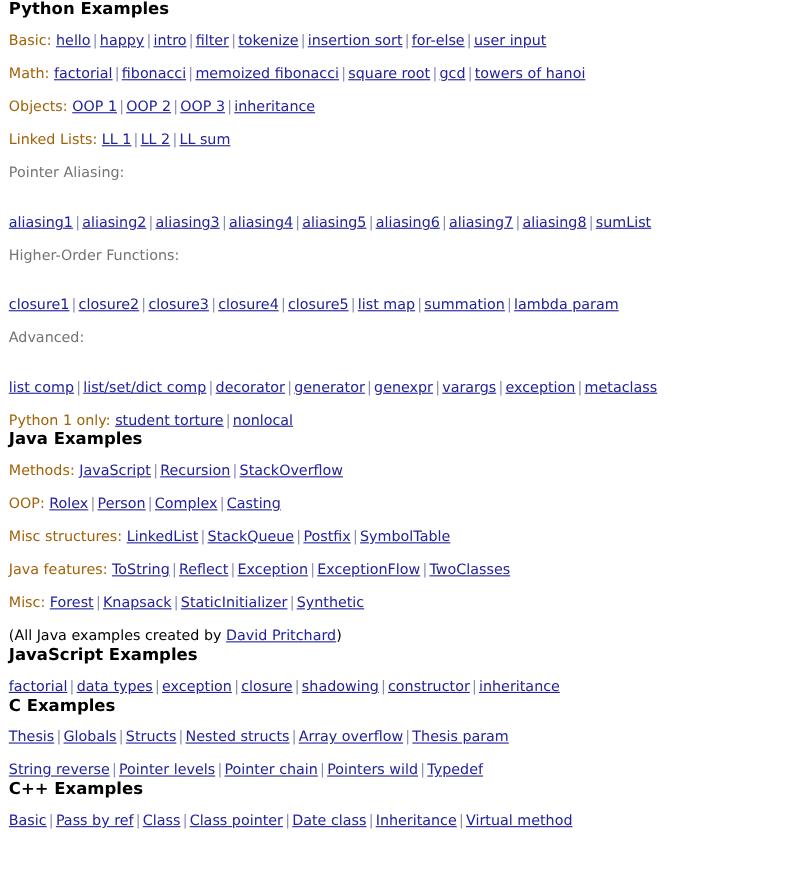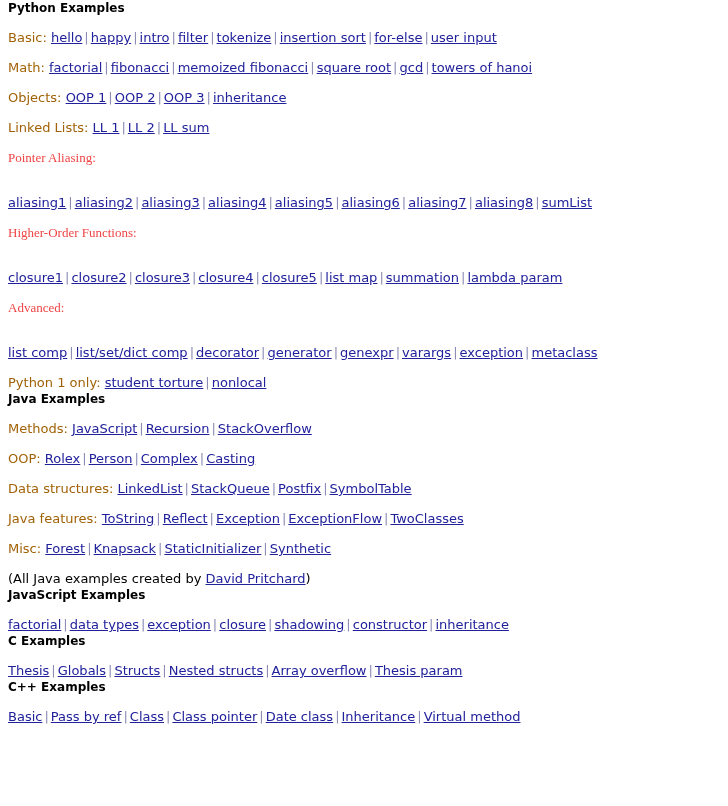--- a/index.html
+++ b/index.html
@@ -16,21 +16,21 @@
     color: #000000;
     -webkit-font-smoothing: none;
   }
   #page {
     padding: 0px 8px 8px 8px;
     box-sizing: border-box;
     width: 728px;
   }
   h3.section-heading {
     font-family: "DejaVu Sans", sans-serif;
-    font-size: 12px;
+    font-size: 15px;
     font-weight: bold;
     color: #000000;
     margin: 0;
     padding: 0;
     line-height: 16px;
   }
   .sec-first {
     padding-top: 3px;
   }
   .sec-gap {
@@ -54,23 +54,22 @@
     font-size: 13px;
     cursor: pointer;
   }
   span.sep {
     color: #8b8bb5;
     padding: 0 2px;
   }
   span.paren { color: #000000; }
   .sub-label {
     display: block;
-    color: #ef4444;
+    color: #737373;
     line-height: 17px;
-    font-family: Liberation Serif, serif;
   }
   .sub-links {
     display: block;
     line-height: 17px;
     margin-top: 28px;
   }
 </style>
 </head>
 <body>
 
@@ -89,23 +88,24 @@
       <span class="sub-links"><a class="exlink" href="#">closure1</a><span class="sep">|</span><a class="exlink" href="#">closure2</a><span class="sep">|</span><a class="exlink" href="#">closure3</a><span class="sep">|</span><a class="exlink" href="#">closure4</a><span class="sep">|</span><a class="exlink" href="#">closure5</a><span class="sep">|</span><a class="exlink" href="#">list map</a><span class="sep">|</span><a class="exlink" href="#">summation</a><span class="sep">|</span><a class="exlink" href="#">lambda param</a></span>
     </p>
     <p class="line">
       <span class="sub-label">Advanced:</span>
       <span class="sub-links"><a class="exlink" href="#">list comp</a><span class="sep">|</span><a class="exlink" href="#">list/set/dict comp</a><span class="sep">|</span><a class="exlink" href="#">decorator</a><span class="sep">|</span><a class="exlink" href="#">generator</a><span class="sep">|</span><a class="exlink" href="#">genexpr</a><span class="sep">|</span><a class="exlink" href="#">varargs</a><span class="sep">|</span><a class="exlink" href="#">exception</a><span class="sep">|</span><a class="exlink" href="#">metaclass</a></span>
     </p>
     <p class="line"><span class="label">Python 1 only:</span> <a class="exlink" href="#">student torture</a><span class="sep">|</span><a class="exlink" href="#">nonlocal</a></p>
     <h3 class="section-heading sec-gap">Java Examples</h3>
     <p class="line"><span class="label">Methods:</span> <a class="exlink" href="#">JavaScript</a><span class="sep">|</span><a class="exlink" href="#">Recursion</a><span class="sep">|</span><a class="exlink" href="#">StackOverflow</a></p>
     <p class="line"><span class="label">OOP:</span> <a class="exlink" href="#">Rolex</a><span class="sep">|</span><a class="exlink" href="#">Person</a><span class="sep">|</span><a class="exlink" href="#">Complex</a><span class="sep">|</span><a class="exlink" href="#">Casting</a></p>
-    <p class="line"><span class="label">Data structures:</span> <a class="exlink" href="#">LinkedList</a><span class="sep">|</span><a class="exlink" href="#">StackQueue</a><span class="sep">|</span><a class="exlink" href="#">Postfix</a><span class="sep">|</span><a class="exlink" href="#">SymbolTable</a></p>
+    <p class="line"><span class="label">Misc structures:</span> <a class="exlink" href="#">LinkedList</a><span class="sep">|</span><a class="exlink" href="#">StackQueue</a><span class="sep">|</span><a class="exlink" href="#">Postfix</a><span class="sep">|</span><a class="exlink" href="#">SymbolTable</a></p>
     <p class="line"><span class="label">Java features:</span> <a class="exlink" href="#">ToString</a><span class="sep">|</span><a class="exlink" href="#">Reflect</a><span class="sep">|</span><a class="exlink" href="#">Exception</a><span class="sep">|</span><a class="exlink" href="#">ExceptionFlow</a><span class="sep">|</span><a class="exlink" href="#">TwoClasses</a></p>
     <p class="line"><span class="label">Misc:</span> <a class="exlink" href="#">Forest</a><span class="sep">|</span><a class="exlink" href="#">Knapsack</a><span class="sep">|</span><a class="exlink" href="#">StaticInitializer</a><span class="sep">|</span><a class="exlink" href="#">Synthetic</a></p>
     <p class="line"><span class="paren">(All Java examples created by </span><a class="exlink" href="#">David Pritchard</a><span class="paren">)</span></p>
     <h3 class="section-heading sec-gap">JavaScript Examples</h3>
     <p class="line"><a class="exlink" href="#">factorial</a><span class="sep">|</span><a class="exlink" href="#">data types</a><span class="sep">|</span><a class="exlink" href="#">exception</a><span class="sep">|</span><a class="exlink" href="#">closure</a><span class="sep">|</span><a class="exlink" href="#">shadowing</a><span class="sep">|</span><a class="exlink" href="#">constructor</a><span class="sep">|</span><a class="exlink" href="#">inheritance</a></p>
     <h3 class="section-heading sec-gap">C Examples</h3>
     <p class="line"><a class="exlink" href="#">Thesis</a><span class="sep">|</span><a class="exlink" href="#">Globals</a><span class="sep">|</span><a class="exlink" href="#">Structs</a><span class="sep">|</span><a class="exlink" href="#">Nested structs</a><span class="sep">|</span><a class="exlink" href="#">Array overflow</a><span class="sep">|</span><a class="exlink" href="#">Thesis param</a></p>
+    <p class="line"><a class="exlink" href="#">String reverse</a><span class="sep">|</span><a class="exlink" href="#">Pointer levels</a><span class="sep">|</span><a class="exlink" href="#">Pointer chain</a><span class="sep">|</span><a class="exlink" href="#">Pointers wild</a><span class="sep">|</span><a class="exlink" href="#">Typedef</a></p>
     <h3 class="section-heading sec-gap">C++ Examples</h3>
     <p class="line"><a class="exlink" href="#">Basic</a><span class="sep">|</span><a class="exlink" href="#">Pass by ref</a><span class="sep">|</span><a class="exlink" href="#">Class</a><span class="sep">|</span><a class="exlink" href="#">Class pointer</a><span class="sep">|</span><a class="exlink" href="#">Date class</a><span class="sep">|</span><a class="exlink" href="#">Inheritance</a><span class="sep">|</span><a class="exlink" href="#">Virtual method</a></p>
   </div>
 
 </body></html>

